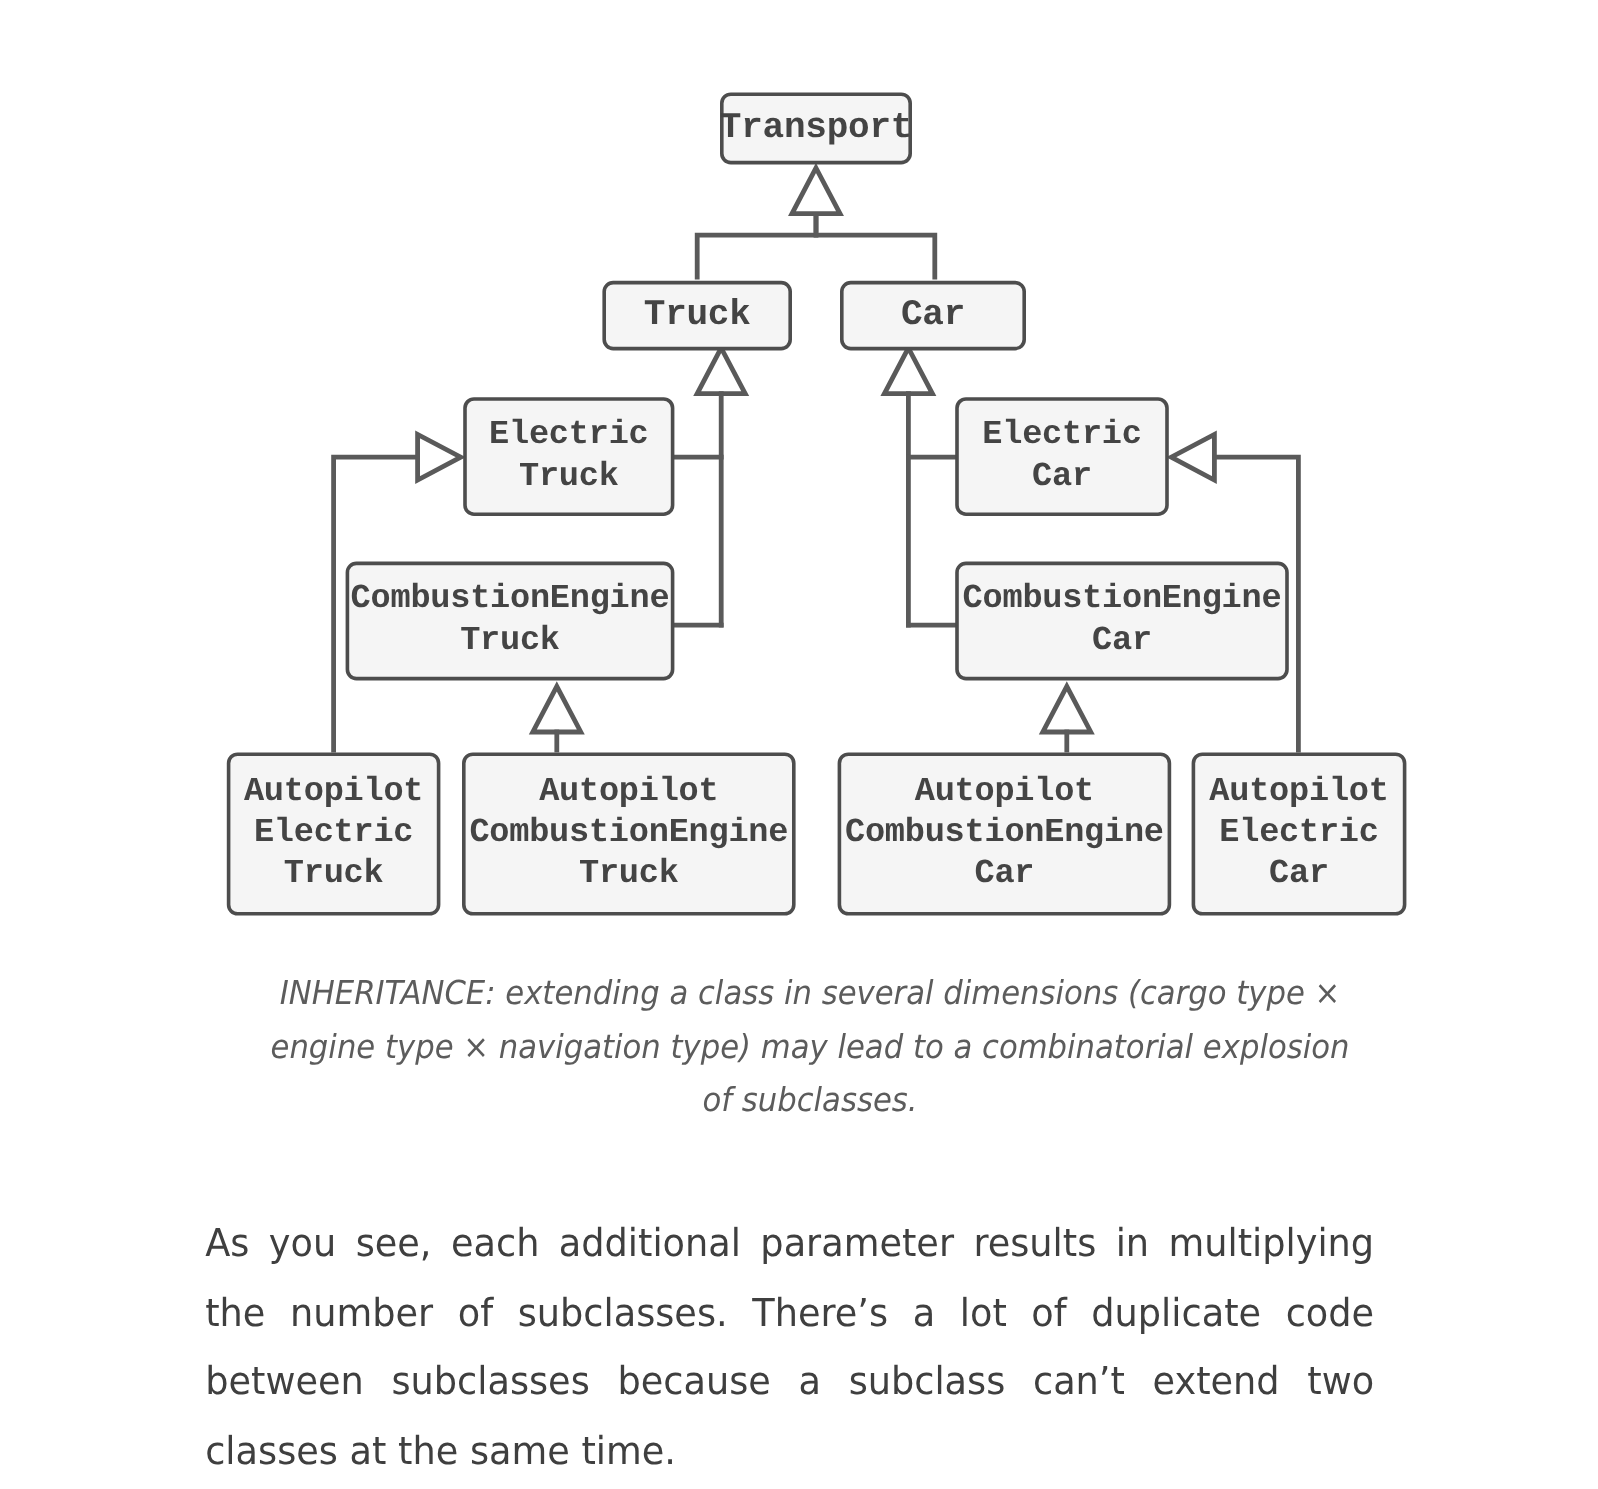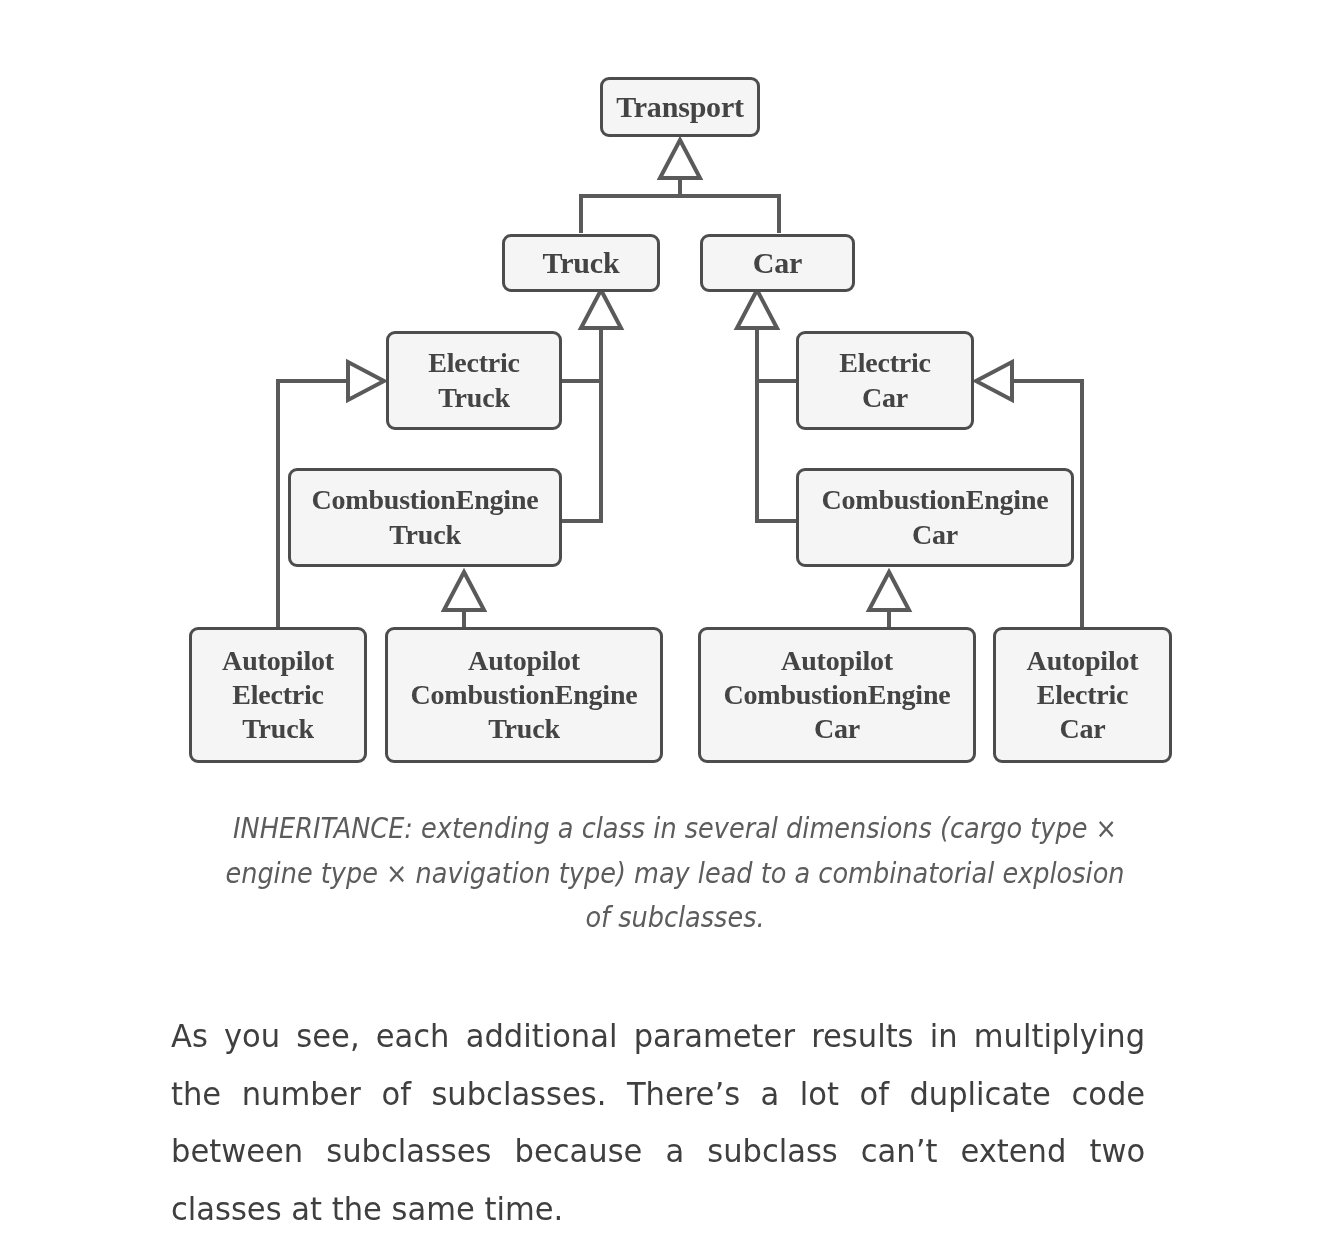--- a/index.html
+++ b/index.html
@@ -36,21 +36,21 @@
     box-sizing: border-box;
     background: #f5f5f5;
     border: 3px solid #4d4d4d;
     border-radius: 9px;
     display: flex;
     align-items: center;
     justify-content: center;
     text-align: center;
     color: #444444;
     font-weight: bold;
-    font-family: Liberation Serif, serif;
+    font-family: Liberation Mono, monospace;
     letter-spacing: -0.2px;
     line-height: 1.22;
     z-index: 2;
   }
   .class-box .label {
     display: block;
     white-space: pre-line;
     padding: 0 8px;
   }
 

